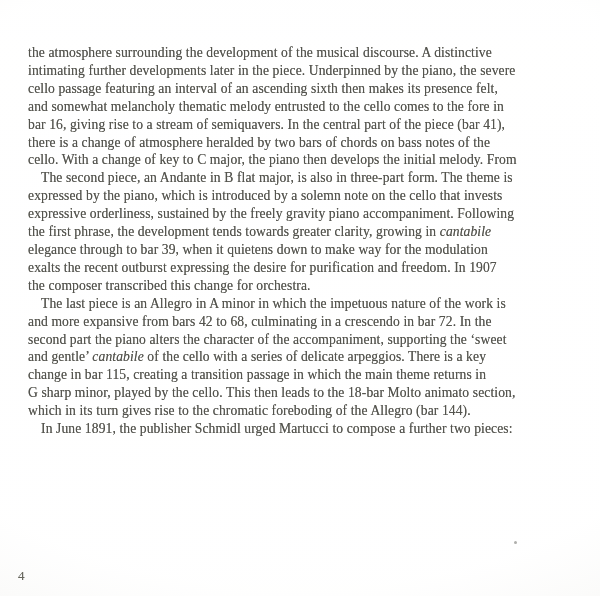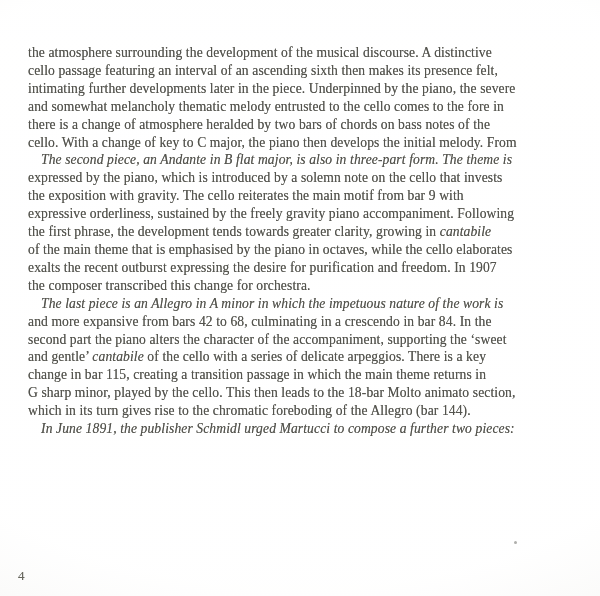--- a/index.html
+++ b/index.html
@@ -21,21 +21,21 @@
     left: 28px;
     top: 44px;
     right: 18px;
     font-size: 13.6px;
     line-height: 17.9px;
     letter-spacing: 0.1px;
     color: #54544e;
     text-shadow: 0 0 0.45px rgba(95, 95, 88, 0.75);
   }
   .para { margin: 0; }
-  .para.indent .line:first-child { text-indent: 13px; font-style: italic; }
+  .para.indent .line:first-child { text-indent: 13px; }
   .line { white-space: nowrap; }
   .line em { font-style: italic; }
   .page-number {
     position: absolute;
     left: 18px;
     top: 568px;
     font-size: 13px;
     line-height: 16px;
     color: #68685f;
     text-shadow: 0 0 0.45px rgba(95, 95, 88, 0.7);
@@ -51,39 +51,39 @@
     opacity: 0.55;
   }
 </style>
 </head>
 <body>
 
 <div class="page" style="background-color: rgb(253, 253, 252);">
   <main class="text-block" style="color: rgb(84, 84, 78);">
       <div class="para">
         <div class="line">the atmosphere surrounding the development of the musical discourse. A distinctive</div>
+        <div class="line">intimating further developments later in the piece. Underpinned by the piano, the severe</div>
         <div class="line">cello passage featuring an interval of an ascending sixth then makes its presence felt,</div>
-        <div class="line">intimating further developments later in the piece. Underpinned by the piano, the severe</div>
         <div class="line">and somewhat melancholy thematic melody entrusted to the cello comes to the fore in</div>
+        <div class="line">bar 16, giving rise to a stream of semiquavers. In the central part of the piece (bar 41),</div>
         <div class="line">there is a change of atmosphere heralded by two bars of chords on bass notes of the</div>
         <div class="line">cello. With a change of key to C major, the piano then develops the initial melody. From</div>
       </div>
       <div class="para indent">
         <div class="line">The second piece, an Andante in B flat major, is also in three-part form. The theme is</div>
         <div class="line">expressed by the piano, which is introduced by a solemn note on the cello that invests</div>
-        <div class="line">the exposition with gravity. The cello reiterates the main motif from bar 9 with</div>
         <div class="line">expressive orderliness, sustained by the freely gravity piano accompaniment. Following</div>
         <div class="line">the first phrase, the development tends towards greater clarity, growing in <em>cantabile</em></div>
-        <div class="line">of the main theme that is emphasised by the piano in octaves, while the cello elaborates</div>
+        <div class="line">elegance through to bar 39, when it quietens down to make way for the modulation</div>
         <div class="line">exalts the recent outburst expressing the desire for purification and freedom. In 1907</div>
         <div class="line">the composer transcribed this change for orchestra.</div>
       </div>
       <div class="para indent">
         <div class="line">The last piece is an Allegro in A minor in which the impetuous nature of the work is</div>
-        <div class="line">and more expansive from bars 42 to 68, culminating in a crescendo in bar 84. In the</div>
+        <div class="line">and more expansive from bars 42 to 68, culminating in a crescendo in bar 72. In the</div>
         <div class="line">second part the piano alters the character of the accompaniment, supporting the ‘sweet</div>
         <div class="line">and gentle’ <em>cantabile</em> of the cello with a series of delicate arpeggios. There is a key</div>
         <div class="line">change in bar 115, creating a transition passage in which the main theme returns in</div>
         <div class="line">G sharp minor, played by the cello. This then leads to the 18-bar Molto animato section,</div>
         <div class="line">which in its turn gives rise to the chromatic foreboding of the Allegro (bar 144).</div>
       </div>
       <div class="para indent">
         <div class="line">In June 1891, the publisher Schmidl urged Martucci to compose a further two pieces:</div>
       </div>
     </main>

